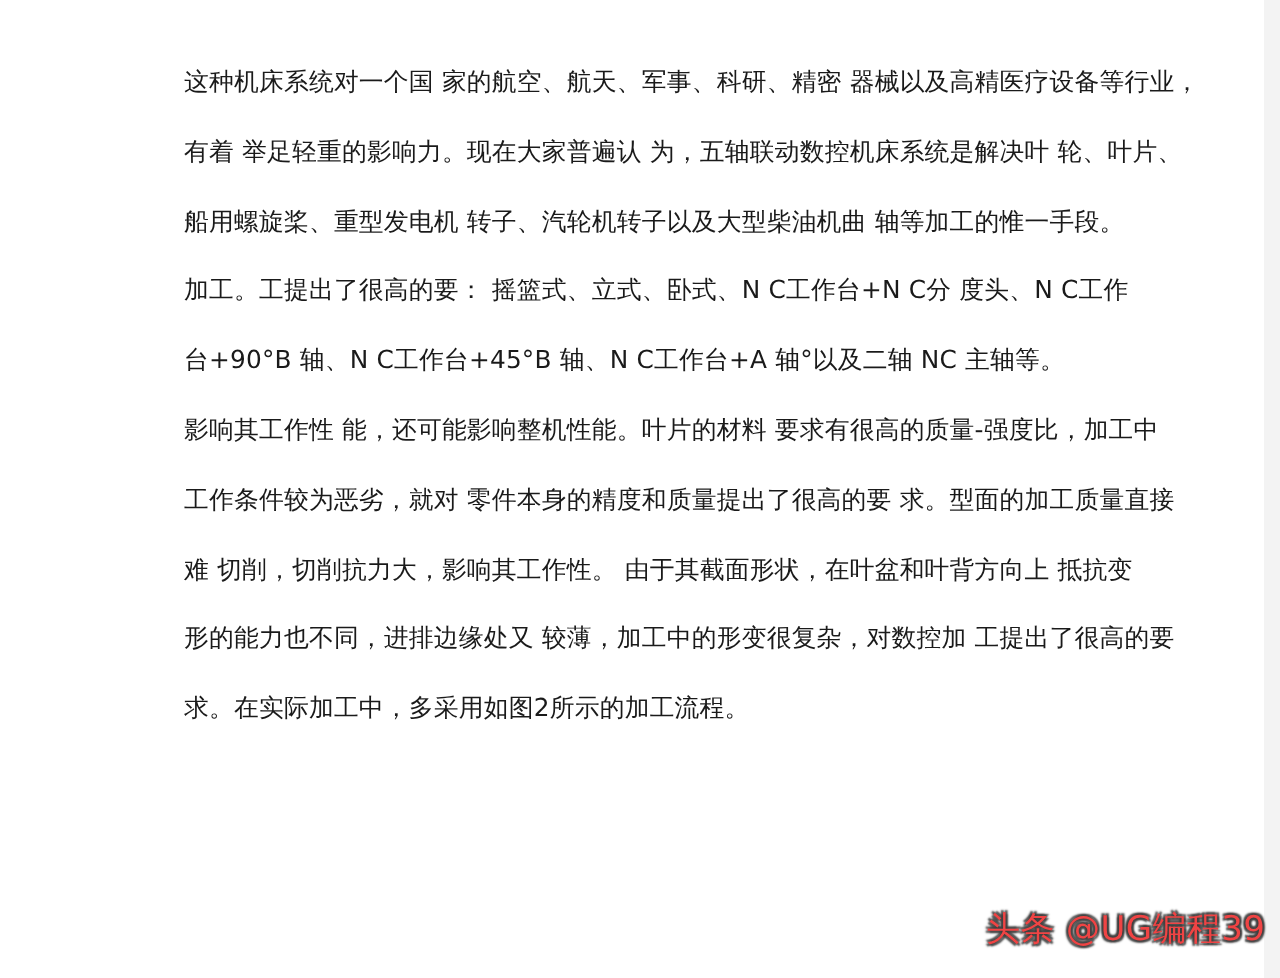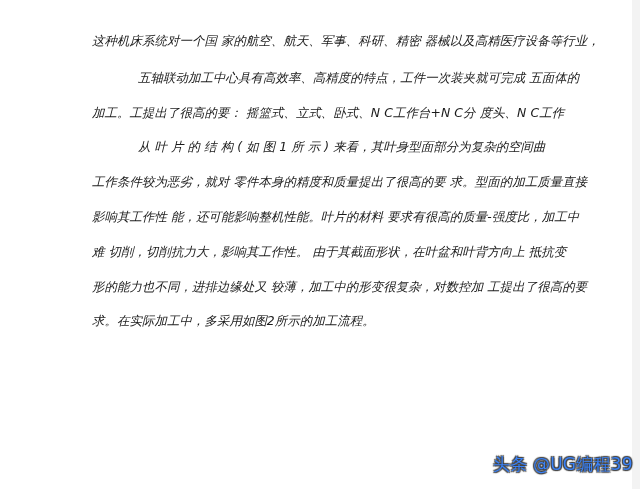--- a/index.html
+++ b/index.html
@@ -2,50 +2,51 @@
 <html><head>
 <meta charset="utf-8">
 <style>
   html, body { margin:0; padding:0; }
   body {
     width:640px; height:489px; overflow:hidden; position:relative;
     background:#ffffff;
     font-family:"DejaVu Sans","Liberation Sans",sans-serif;
     color:#1a1a1a;
   }
-  .page { position:absolute; left:0; top:0; width:632px; height:392px; background:#fff;font-style:italic; }
+  .page { position:absolute; left:0; top:0; width:632px; height:392px; background:#fff; }
   .side-strip { position:absolute; left:632px; top:0; width:8px; height:489px; background:#f3f3f3; }
   .doc { position:absolute; left:92px; top:24px; width:448px; }
   .line {
     font-size:12.4px; line-height:34.8px; height:34.8px; white-space:nowrap;
     letter-spacing:0.1px; overflow:visible;
   }
   .indent { padding-left:46px; }
   .heading { font-size:12.4px; }
   .watermark {
     position:absolute; left:493px; top:453px;
-    font-size:17px; color:#3b82f6; white-space:nowrap;
+    font-size:17px; color:#ef4444; white-space:nowrap;
     text-shadow: 0 0 1px #333, 1px 1px 1px #444, -1px -1px 1px #444, 1px -1px 1px #444, -1px 1px 1px #444;
     letter-spacing:0.2px;
   }
 </style>
 </head>
 <body>
 
 <div class="page">
   <div class="doc">
     <div class="line">这种机床系统对一个国 家的航空、航天、军事、科研、精密 器械以及高精医疗设备等行业，</div>
+    <div class="line">有着 举足轻重的影响力。现在大家普遍认 为，五轴联动数控机床系统是解决叶 轮、叶片、</div>
+    <div class="line">船用螺旋桨、重型发电机 转子、汽轮机转子以及大型柴油机曲 轴等加工的惟一手段。</div>
 
-    <div class="line indent" style="margin-top:2px">五轴联动加工中心具有高效率、高精度的特点，工件一次装夹就可完成 五面体的</div>
     <div class="line">加工。工提出了很高的要： 摇篮式、立式、卧式、N C工作台+N C分 度头、N C工作</div>
+    <div class="line">台+90°B 轴、N C工作台+45°B 轴、N C工作台+A 轴°以及二轴 NC 主轴等。</div>
 
 
-    <div class="line indent">从 叶 片 的 结 构 ( 如 图 1 所 示 ) 来看，其叶身型面部分为复杂的空间曲</div>
+    <div class="line">影响其工作性 能，还可能影响整机性能。叶片的材料 要求有很高的质量-强度比，加工中</div>
     <div class="line">工作条件较为恶劣，就对 零件本身的精度和质量提出了很高的要 求。型面的加工质量直接</div>
-    <div class="line">影响其工作性 能，还可能影响整机性能。叶片的材料 要求有很高的质量-强度比，加工中</div>
     <div class="line">难 切削，切削抗力大，影响其工作性。 由于其截面形状，在叶盆和叶背方向上 抵抗变</div>
     <div class="line">形的能力也不同，进排边缘处又 较薄，加工中的形变很复杂，对数控加 工提出了很高的要</div>
     <div class="line">求。在实际加工中，多采用如图2所示的加工流程。</div>
   </div>
 </div>
 
 <div class="side-strip"></div>
 
 <div class="watermark">头条 @UG编程39</div>
 

